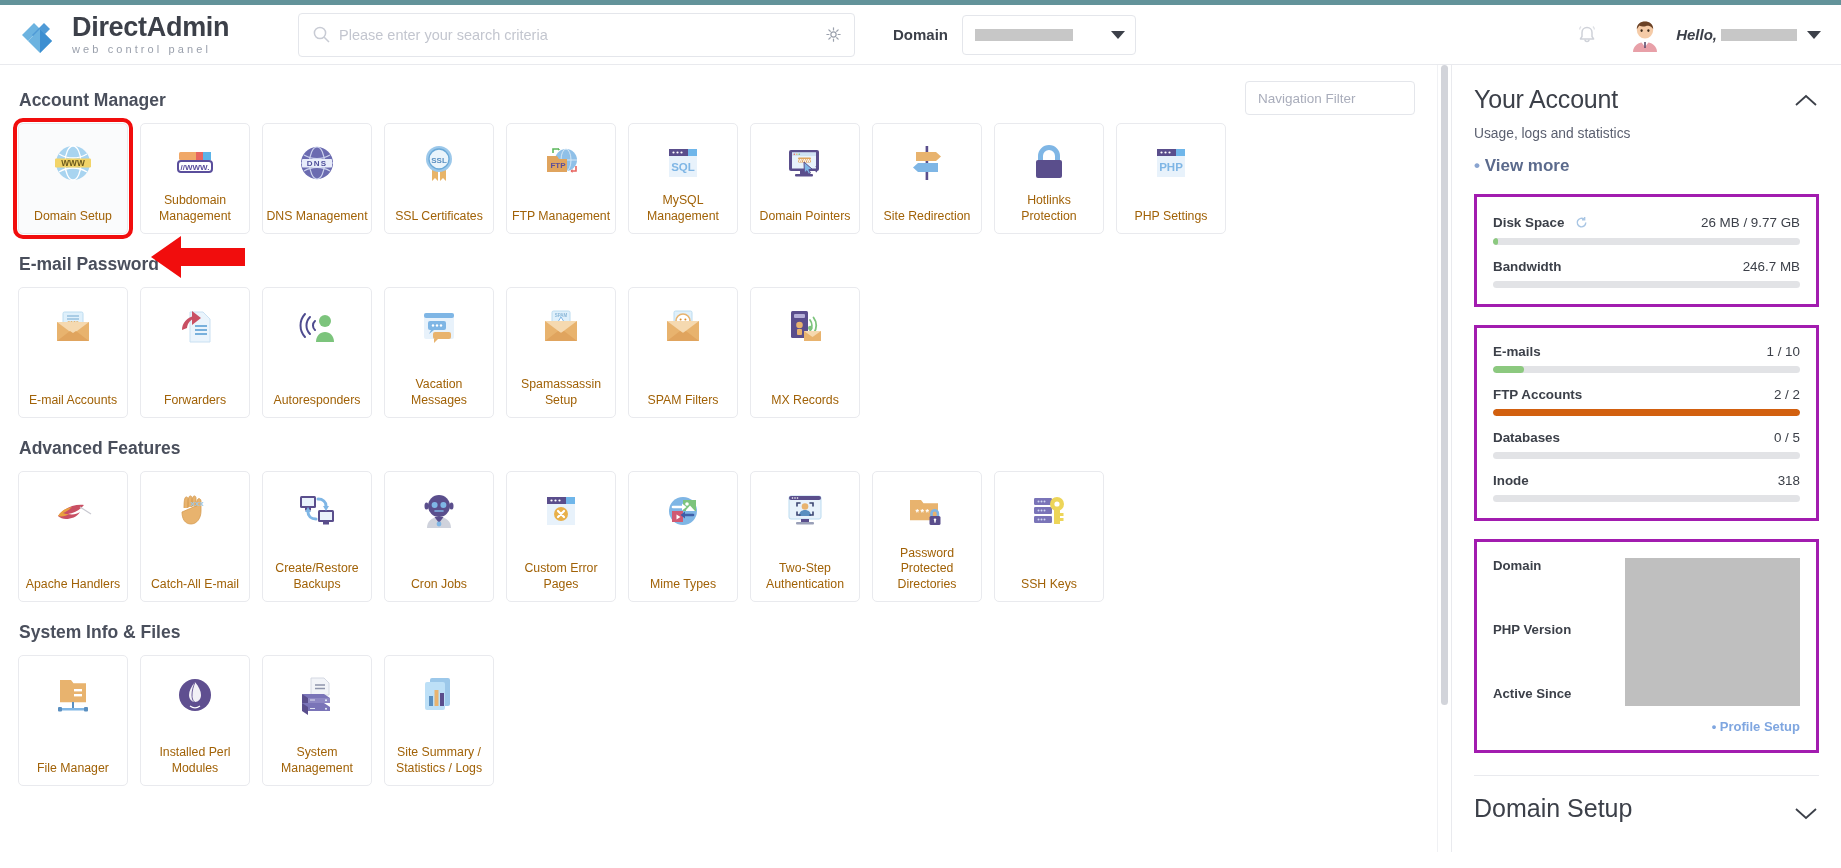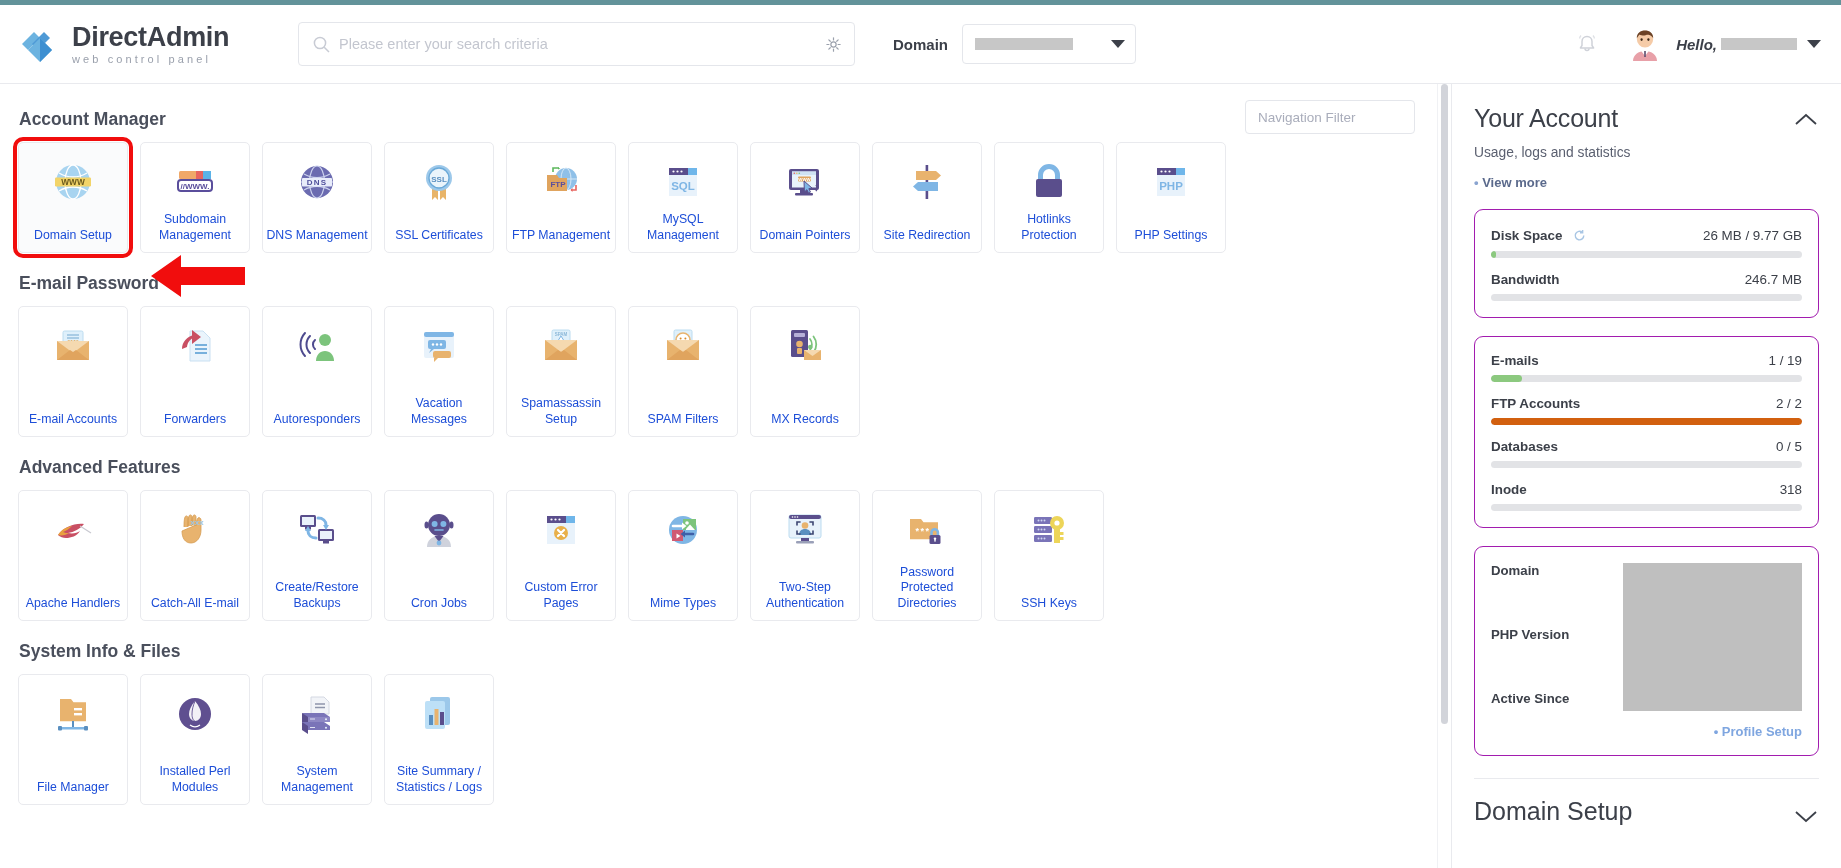--- a/index.html
+++ b/index.html
@@ -7,21 +7,21 @@
     width: 1841px; height: 868px;
     font-family: "Liberation Sans", sans-serif;
     background: #ffffff;
     overflow: hidden;
     color: #3b3f4a;
   }
   #topbar-accent { height: 5px; background: #63939a; width: 100%; }
 
   
   #header {
-    height: 79px; width: 100%;
+    height: 60px; width: 100%;
     display: flex; align-items: center;
     border-bottom: 1px solid #e9eaee;
     background: #fff;
     position: relative;
   }
   .logo-wrap { display: flex; align-items: center; padding-left: 18px; width: 280px; }
   .logo-mark { width: 44px; height: 44px; margin-right: 10px; flex: none; }
   .logo-text-main {
     font-size: 27px; font-weight: bold; color: #3c4049; letter-spacing: -0.3px;
     line-height: 1;
@@ -91,21 +91,21 @@
   .tile-row { display: flex; gap: 12px; }
   .tile {
     width: 110px; height: 111px;
     border: 1px solid #e9eaee; border-radius: 5px; background: #fff;
     display: flex; flex-direction: column; align-items: center;
     cursor: pointer; position: relative;
     padding-top: 16px;
   }
   .tile .ico { width: 46px; height: 46px; display:flex; align-items:center; justify-content:center; }
   .tile .lbl {
-    font-size: 12.3px; color: #1d4ed8; text-align: center; line-height: 1.25;
+    font-size: 12.3px; color: #a16207; text-align: center; line-height: 1.25;
     margin-top: auto; margin-bottom: 9px; padding: 0 3px;
   }
   .tile.tall { height: 131px; }
   .tile.highlighted {
     outline: 4px solid #f10d0d; outline-offset: 1px;
     background: #fafbfc;
   }
 
   
   #red-arrow {
@@ -126,27 +126,27 @@
   
   #sidebar {
     width: 390px; flex: none; border-left: 1px solid #e9eaee;
     padding: 20px 22px 0 22px; background: #fff; overflow: hidden;
   }
   .side-head { display: flex; align-items: flex-start; justify-content: space-between; }
   .side-title { font-size: 25px; color: #3c4049; font-weight: normal; letter-spacing: -0.2px; }
   .chev { width: 26px; height: 16px; cursor: pointer; flex: none; margin-top: 8px; }
   .side-sub { font-size: 13.8px; color: #5b6070; margin-top: 12px; }
   .side-link {
-    font-size: 13px; color: #5b6a8c; font-weight: bold; margin-top: 15px;
+    font-size: 17px; color: #5b6a8c; font-weight: bold; margin-top: 15px;
     display: inline-block; cursor: pointer;
   }
   .side-link::before { content: "• "; color: #8aa4d0; }
 
   .panel {
-    border: 1px solid #a21caf; border-radius: 9px; margin-top: 18px;
+    border: 3px solid #a21caf; border-radius: 0; margin-top: 18px;
     padding: 16px 16px 16px 16px; background: #fff;
   }
   .stat + .stat { margin-top: 14px; }
   .stat-top { display: flex; justify-content: space-between; align-items: center; }
   .stat-name { font-size: 13.4px; font-weight: bold; color: #3c4049; }
   .stat-val { font-size: 13.4px; font-weight: normal; color: #3c4049; }
   .refresh-ico { margin-left: 6px; vertical-align: -2px; }
   .bar { height: 7px; border-radius: 4px; background: #e2e3e6; margin-top: 7px; overflow: hidden; }
   .bar > i { display: block; height: 100%; border-radius: 4px; }
 
@@ -785,21 +785,21 @@
             <i style="width:0%;background:#8cc97f"></i>
           </div>
       </div>
     </div>
 
     
     <div class="panel">
       <div class="stat">
         <div class="stat-top">
           <span class="stat-name">E-mails</span>
-          <span class="stat-val">1 / 19</span>
+          <span class="stat-val">1 / 10</span>
         </div>
         <div class="bar">
             <i style="width:10%;background:#8cc97f"></i>
           </div>
       </div>
       <div class="stat">
         <div class="stat-top">
           <span class="stat-name">FTP Accounts</span>
           <span class="stat-val">2 / 2</span>
         </div>

